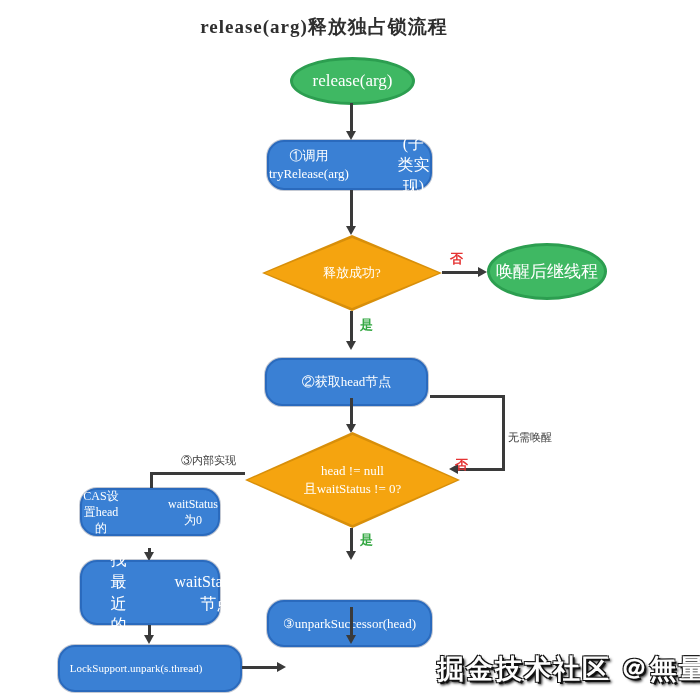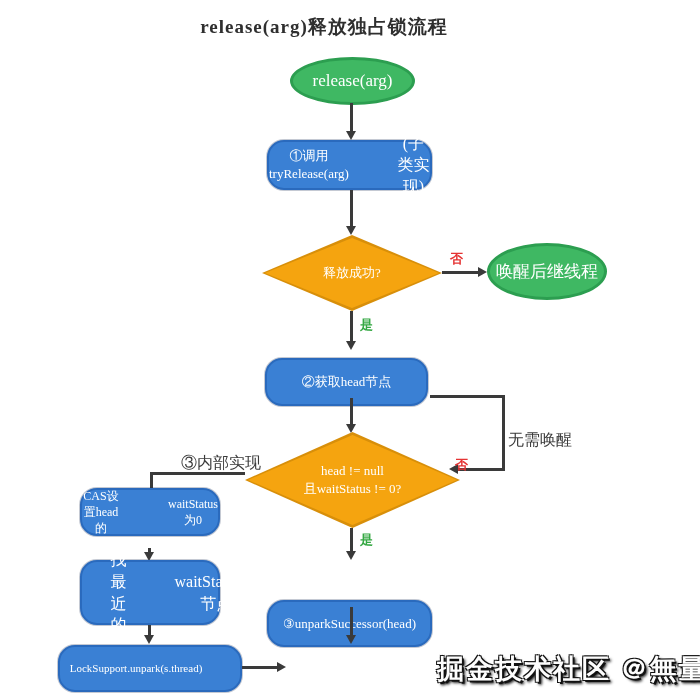--- a/index.html
+++ b/index.html
@@ -41,21 +41,21 @@
   .vline{position:absolute;width:3px;background:var(--line);}
   .hline{position:absolute;height:3px;background:var(--line);}
   .arr{position:absolute;width:0;height:0;}
   .arr.down{border-left:5px solid transparent;border-right:5px solid transparent;border-top:9px solid var(--line);}
   .arr.right{border-top:5px solid transparent;border-bottom:5px solid transparent;border-left:9px solid var(--line);}
   .arr.left{border-top:5px solid transparent;border-bottom:5px solid transparent;border-right:9px solid var(--line);}
   
   .mark{position:absolute;font-size:13px;font-weight:bold;font-family:"Liberation Sans",sans-serif;}
   .mark.no{color:var(--label-no);}
   .mark.yes{color:var(--label-yes);}
-  .note{position:absolute;font-size:16px;color:var(--note);font-family:Liberation Sans, sans-serif;}
+  .note{position:absolute;font-size:11px;color:var(--note);font-family:Liberation Sans, sans-serif;}
   .watermark{
     position:absolute;left:437px;top:651px;
     font-family:"Liberation Sans","DejaVu Sans",sans-serif;
     font-size:27px;font-weight:bold;color:#fdfdfd;letter-spacing:2px;white-space:nowrap;
     text-shadow:2px 2px 0 #111,-1px -1px 0 #111,1px -1px 0 #111,-1px 1px 0 #111,3px 3px 3px #000;
   }
 </style>
 </head>
 <body>
 

